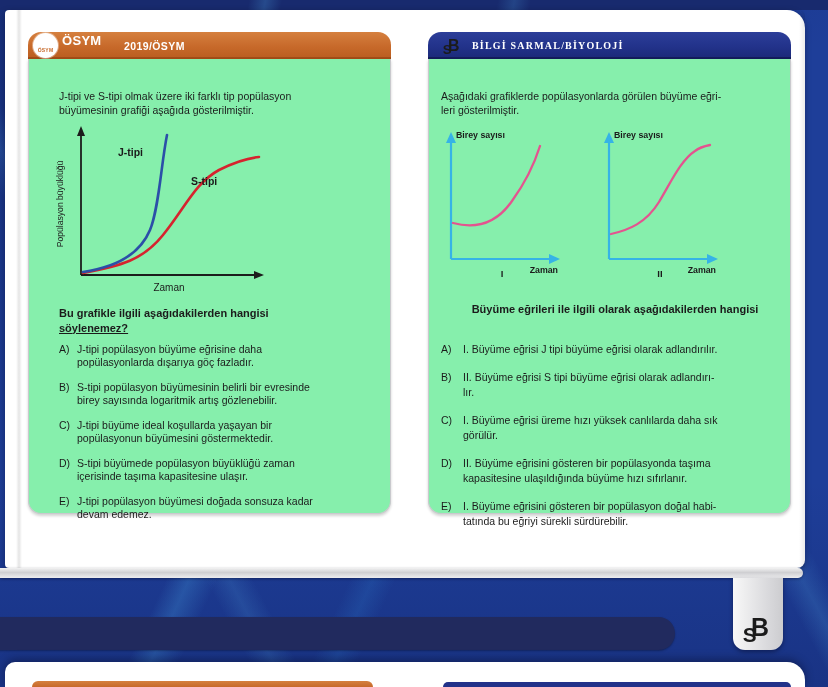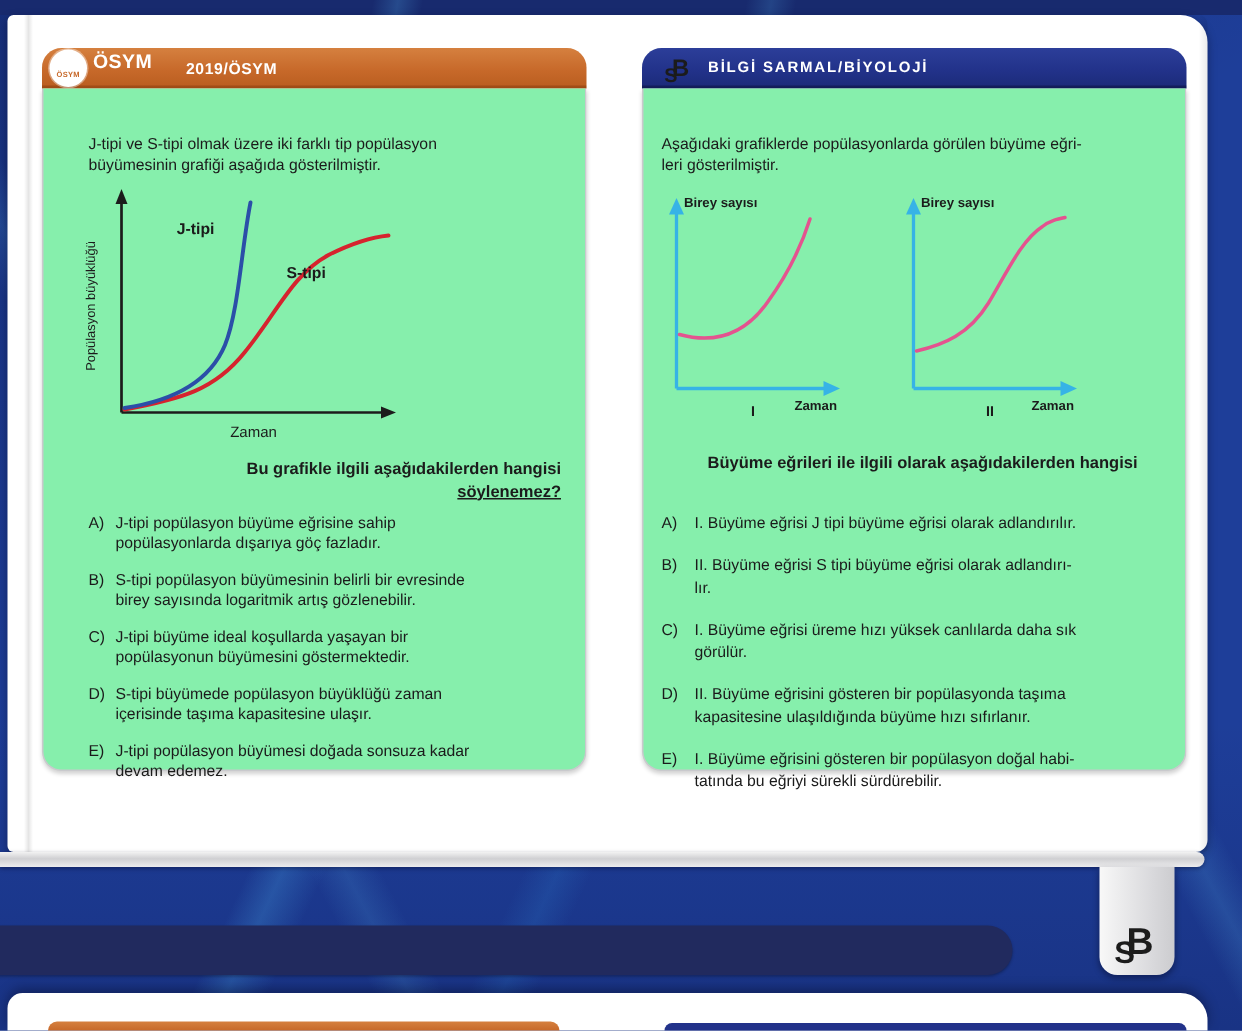--- a/index.html
+++ b/index.html
@@ -42,34 +42,34 @@
   .logo-circle{position:absolute;left:5px;top:1px;width:25px;height:25px;border-radius:50%;
       background:#fff;box-shadow:0 0 0 1px rgba(255,255,255,.4);}
   .logo-circle-text{position:absolute;left:0;right:0;bottom:5px;text-align:center;
       font-size:5px;font-weight:bold;color:#c7692a;letter-spacing:.2px;}
   .logo-word{position:absolute;left:34px;top:1px;font-size:13px;font-weight:bold;color:#fff;letter-spacing:.3px;}
   .hd-title{position:absolute;left:96px;top:8px;font-size:10.5px;font-weight:bold;color:#fff;letter-spacing:.4px;}
 
   
   .bsglyph{position:absolute;left:13px;top:2px;width:23px;height:23px;}
   .hd-title-mono{position:absolute;left:44px;top:8px;font-size:10px;font-weight:bold;color:#fff;
-      font-family:Liberation Sans, sans-serif;letter-spacing:1.2px;}
+      font-family:Liberation Serif, serif;letter-spacing:1.2px;}
 
   .ml{white-space:pre-line;}
   .intro{position:absolute;margin:0;font-size:10.5px;line-height:13.5px;}
   .card.left .intro{left:30px;top:31px;width:315px;}
   .card.right .intro{left:12px;top:31px;width:345px;}
 
   .chart1{position:absolute;left:22px;top:64px;}
   .chart-sm{position:absolute;top:68px;}
   .chart-sm.one{left:10px;}
   .chart-sm.two{left:168px;}
 
   .qstem{position:absolute;font-size:11px;font-weight:bold;line-height:14.5px;}
-  .card.left .qstem{left:30px;top:247px;width:315px;text-align:right;}
+  .card.left .qstem{left:30px;top:247px;width:315px;}
   .card.right .qstem{left:12px;top:243px;width:348px;text-align:center;}
   .u{text-decoration:underline;}
 
   .opts{position:absolute;}
   .card.left .opts{left:30px;top:284px;width:320px;}
   .card.right .opts{left:12px;top:283px;width:348px;}
   .opt{display:flex;font-size:10.5px;}
   .card.left .opt{line-height:13px;margin-bottom:12px;}
   .card.right .opt{line-height:15px;margin-bottom:13px;}
   .ol{flex:none;width:18px;}
@@ -139,21 +139,21 @@
         </svg>
 
         <div class="qstem">
           <div>Bu grafikle ilgili aşağıdakilerden hangisi</div>
           <div><span class="u">söylenemez?</span></div>
         </div>
 
         <div class="opts">
           <div class="opt">
             <span class="ol">A)</span>
-            <span class="ot ml">J-tipi popülasyon büyüme eğrisine sahip
+            <span class="ot ml">J-tipi popülasyon büyüme eğrisine daha
 popülasyonlarda dışarıya göç fazladır.</span>
           </div>
           <div class="opt">
             <span class="ol">B)</span>
             <span class="ot ml">S-tipi popülasyon büyümesinin belirli bir evresinde
 birey sayısında logaritmik artış gözlenebilir.</span>
           </div>
           <div class="opt">
             <span class="ol">C)</span>
             <span class="ot ml">J-tipi büyüme ideal koşullarda yaşayan bir

